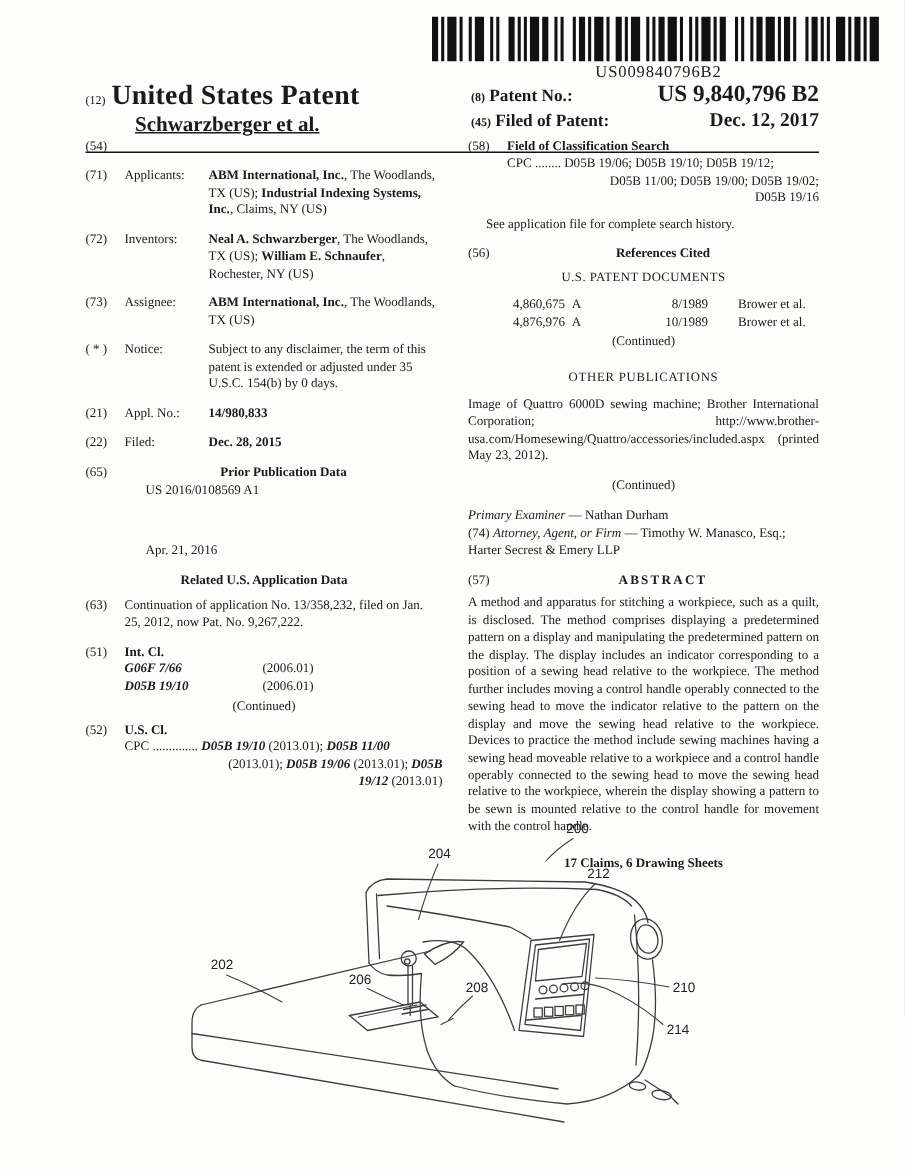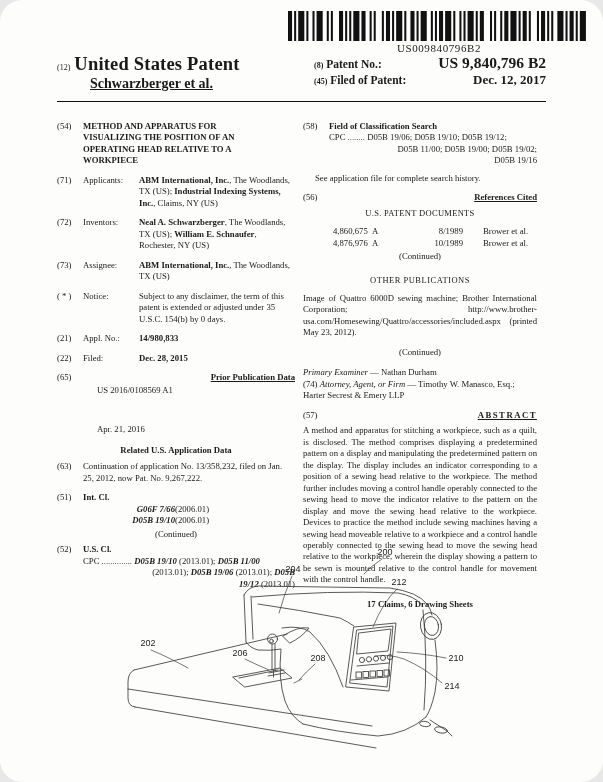--- a/index.html
+++ b/index.html
@@ -1,47 +1,47 @@
 <!DOCTYPE html>
 <html><head>
 <meta charset="utf-8">
 <style>
   html,body{margin:0;padding:0;background:#e8e8e8;}
   .page{position:relative;width:603px;height:782px;background:#fdfdfc;color:#1a1a1a;
-        font-family:"Liberation Serif",serif;overflow:hidden;margin:0 auto;border-radius:22px;}
+        font-family:"Liberation Serif",serif;overflow:hidden;margin:0 auto;}
   
   .barcode-wrap{position:absolute;left:288px;top:11px;width:302px;text-align:center;}
   .barcode-wrap svg{display:block;}
   .barcode-text{font-size:11px;letter-spacing:.6px;margin-top:1px;}
   
   .header{position:absolute;left:57px;top:54px;width:489px;display:flex;justify-content:space-between;}
   .kind-num{font-size:8px;}
   .main-title{font-size:18.5px;font-weight:bold;letter-spacing:.2px;}
   .party{font-size:14px;font-weight:bold;margin:1px 0 0 33px;text-decoration:underline;}
   .h-right{width:232px;font-weight:bold;}
   .h-row{display:flex;justify-content:space-between;align-items:baseline;}
   .h-num{font-size:8px;font-weight:bold;}
   .h-lbl{font-size:11.5px;}
   .pat-no{font-size:15.5px;}
   .pat-date{font-size:13px;}
   .rule{position:absolute;left:57px;top:101px;width:489px;border-top:1.7px solid #111;}
   
-  .columns{position:absolute;left:57px;top:121px;width:489px;display:flex;gap:8px;
+  .columns{position:absolute;left:57px;top:92px;width:489px;display:flex;gap:17px;
            font-size:8.7px;line-height:1.32;}
   .col-l{width:238px;} .col-r{width:234px;}
   .f{display:flex;margin-bottom:8px;}
   .n{flex:0 0 26px;}
   .lbl{flex:0 0 56px;}
   .v{flex:1;}
   .b{font-weight:bold;} .pre{white-space:pre-line;}
   .center{text-align:center;}
-  .heading{font-weight:bold;text-align:right;flex:1;text-decoration:underline;}
+  .heading{font-weight:bold;text-align:center;flex:1;}
   .publine{display:flex;padding-left:40px;gap:28px;margin:-3px 0 9px 0;flex-direction:column;}
   .cls{display:flex;}
-  .code{flex:0 0 92px;font-weight:bold;font-style:italic;text-align:right;}
+  .code{flex:0 0 92px;font-weight:bold;font-style:italic;}
   .cpc2{text-align:right;} 
   .note{padding-left:12px;margin-top:2px;}
   .cit{display:flex;}
   .c1{flex:0 0 86px;padding-left:30px;}
   .c2{flex:0 0 44px;text-align:right;}
   .c3{padding-left:20px;}
   .docs-head{text-align:center;margin:4px 0 7px 0;font-size:8.5px;letter-spacing:.3px;}
   .pubs-head{text-align:center;margin:12px 0 7px 0;font-size:8.5px;letter-spacing:.5px;}
   .just{text-align:justify;}
   .para{margin:0 0 8px 0;}
@@ -136,24 +136,20 @@
       </div>
     </div>
   </div>
   <div class="rule"></div>
 
   <div class="columns">
 
     <div class="col-l">
       <div class="f">
         <span class="n">(54)</span>
-        <span class="v b pre">METHOD AND APPARATUS FOR
-VISUALIZING THE POSITION OF AN
-OPERATING HEAD RELATIVE TO A
-WORKPIECE</span>
       </div>
       <div class="f">
         <span class="n">(71)</span>
         <span class="lbl">Applicants:</span>
         <span class="v"><span style="font-weight: bold;">ABM International, Inc.</span><span>, The Woodlands, TX (US); </span><span style="font-weight: bold;">Industrial Indexing Systems, Inc.</span><span>, Claims, NY (US)</span></span>
       </div>
       <div class="f">
         <span class="n">(72)</span>
         <span class="lbl">Inventors:</span>
         <span class="v"><span style="font-weight: bold;">Neal A. Schwarzberger</span><span>, The Woodlands, TX (US); </span><span style="font-weight: bold;">William E. Schnaufer</span><span>, Rochester, NY (US)</span></span>

